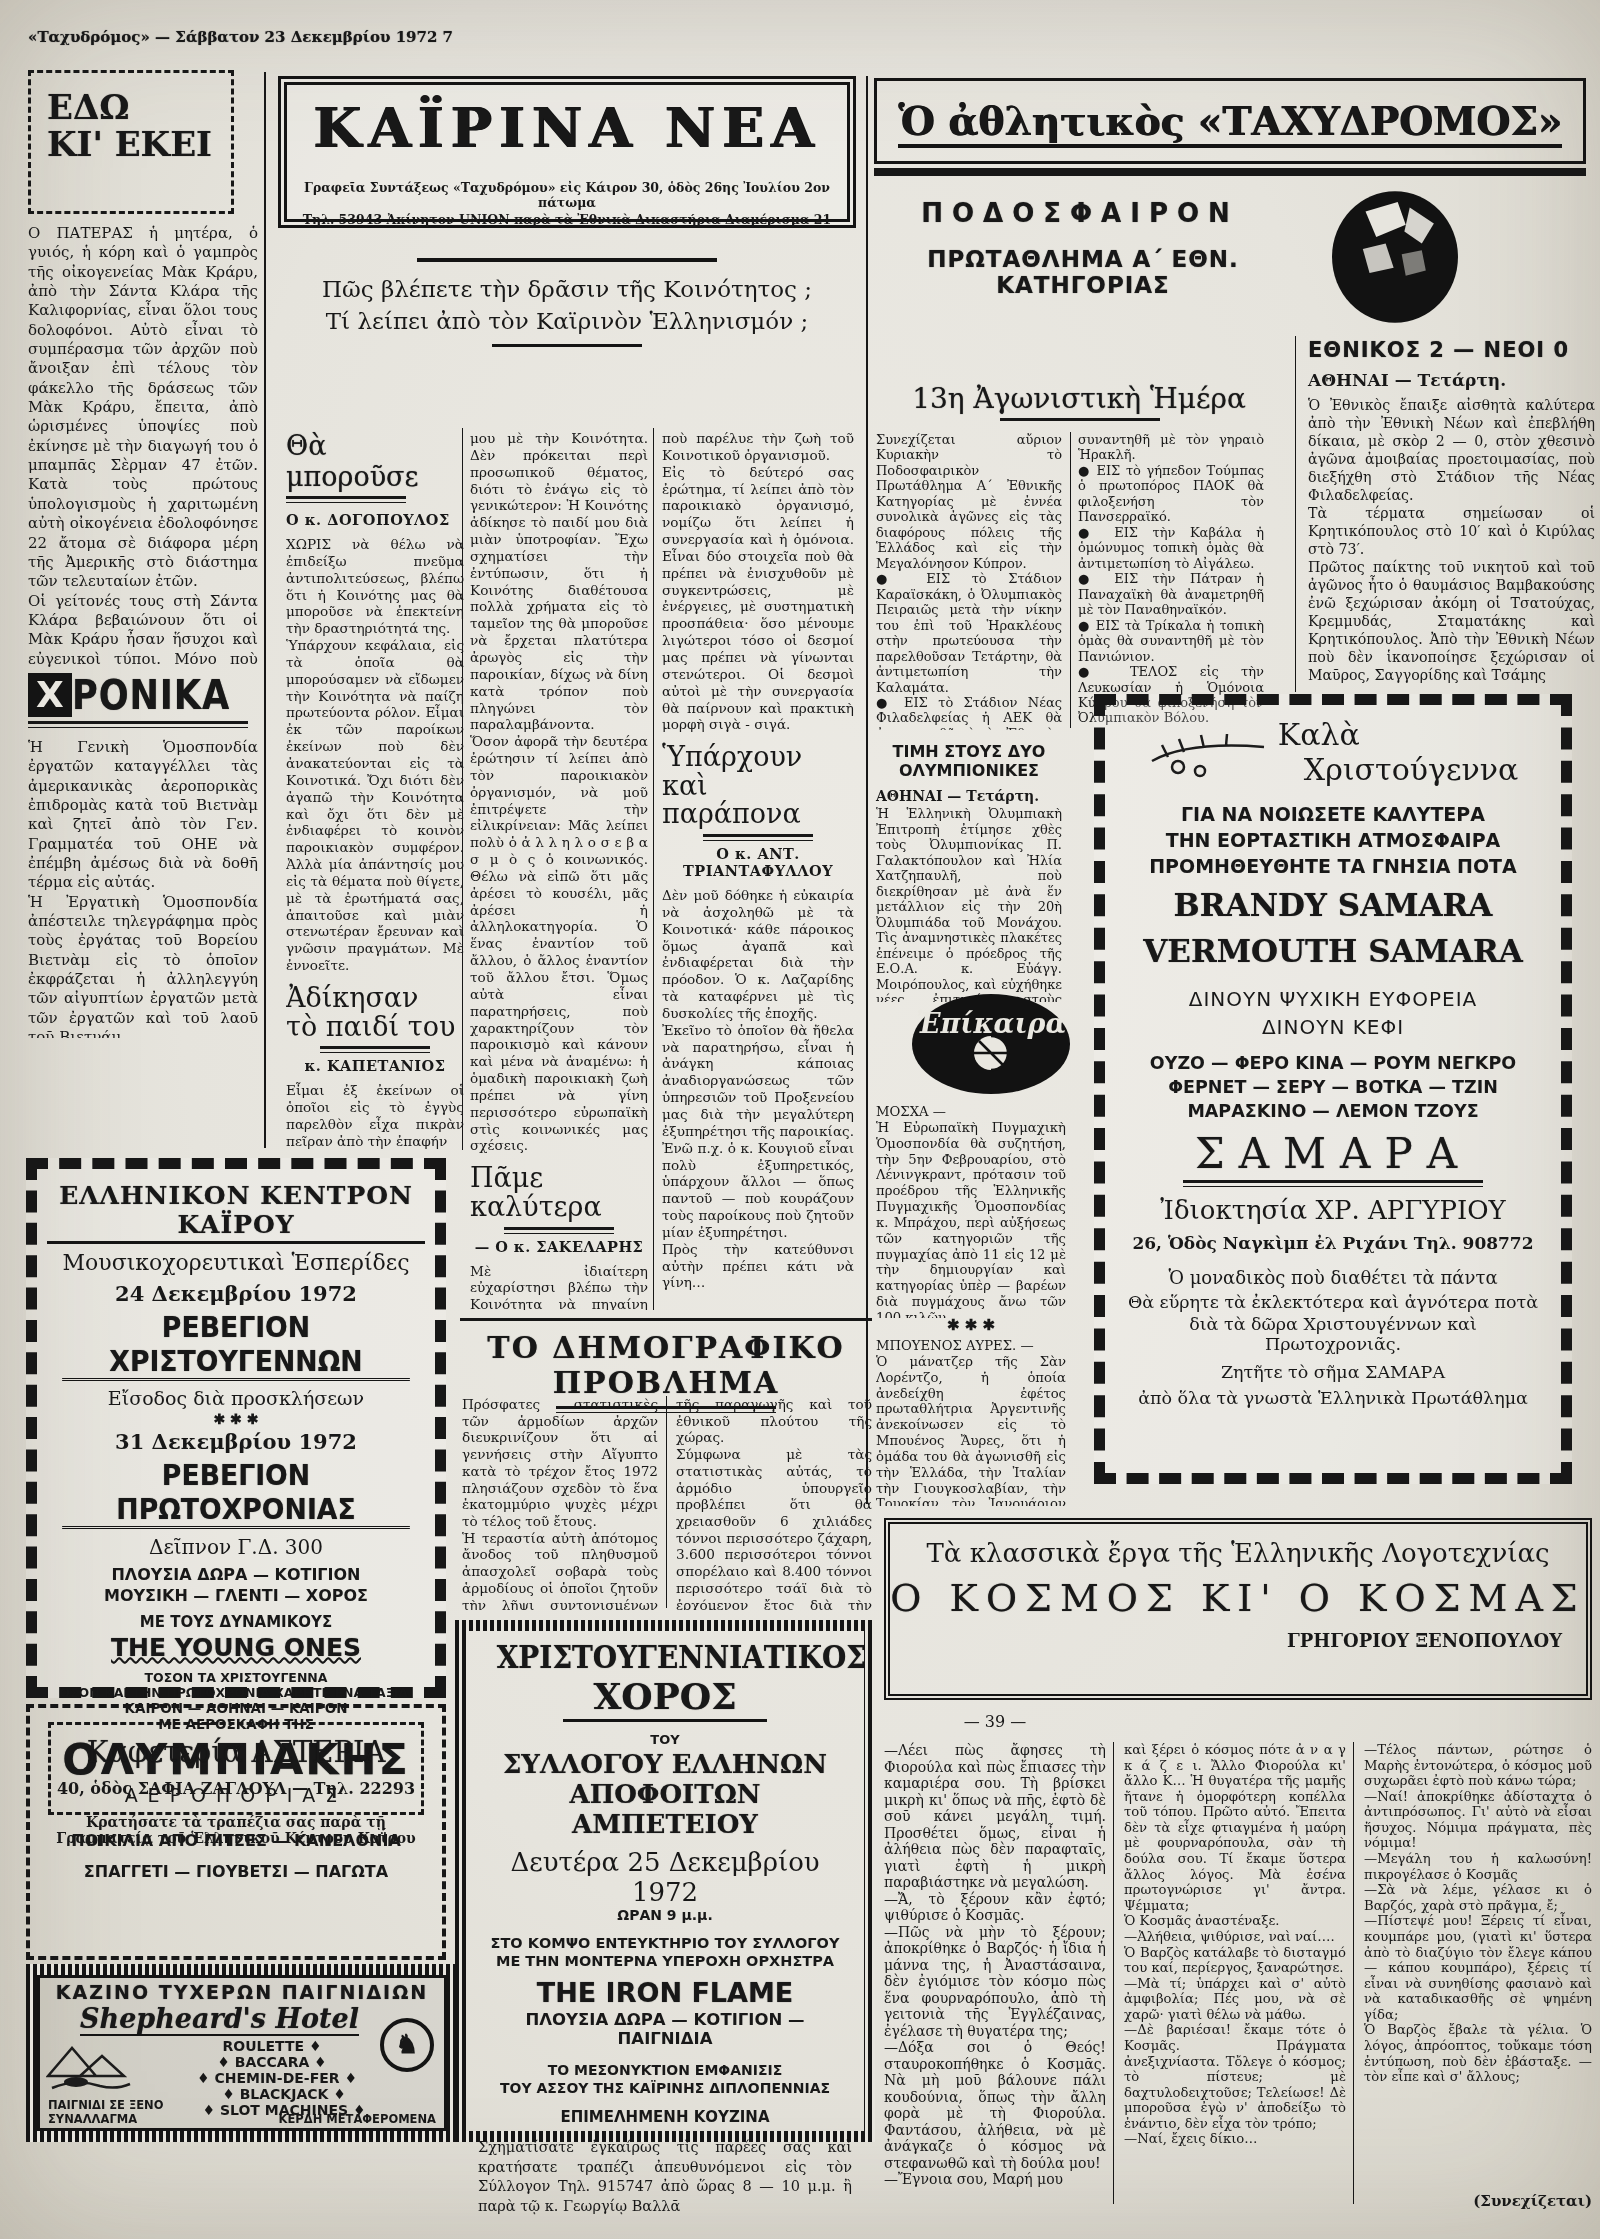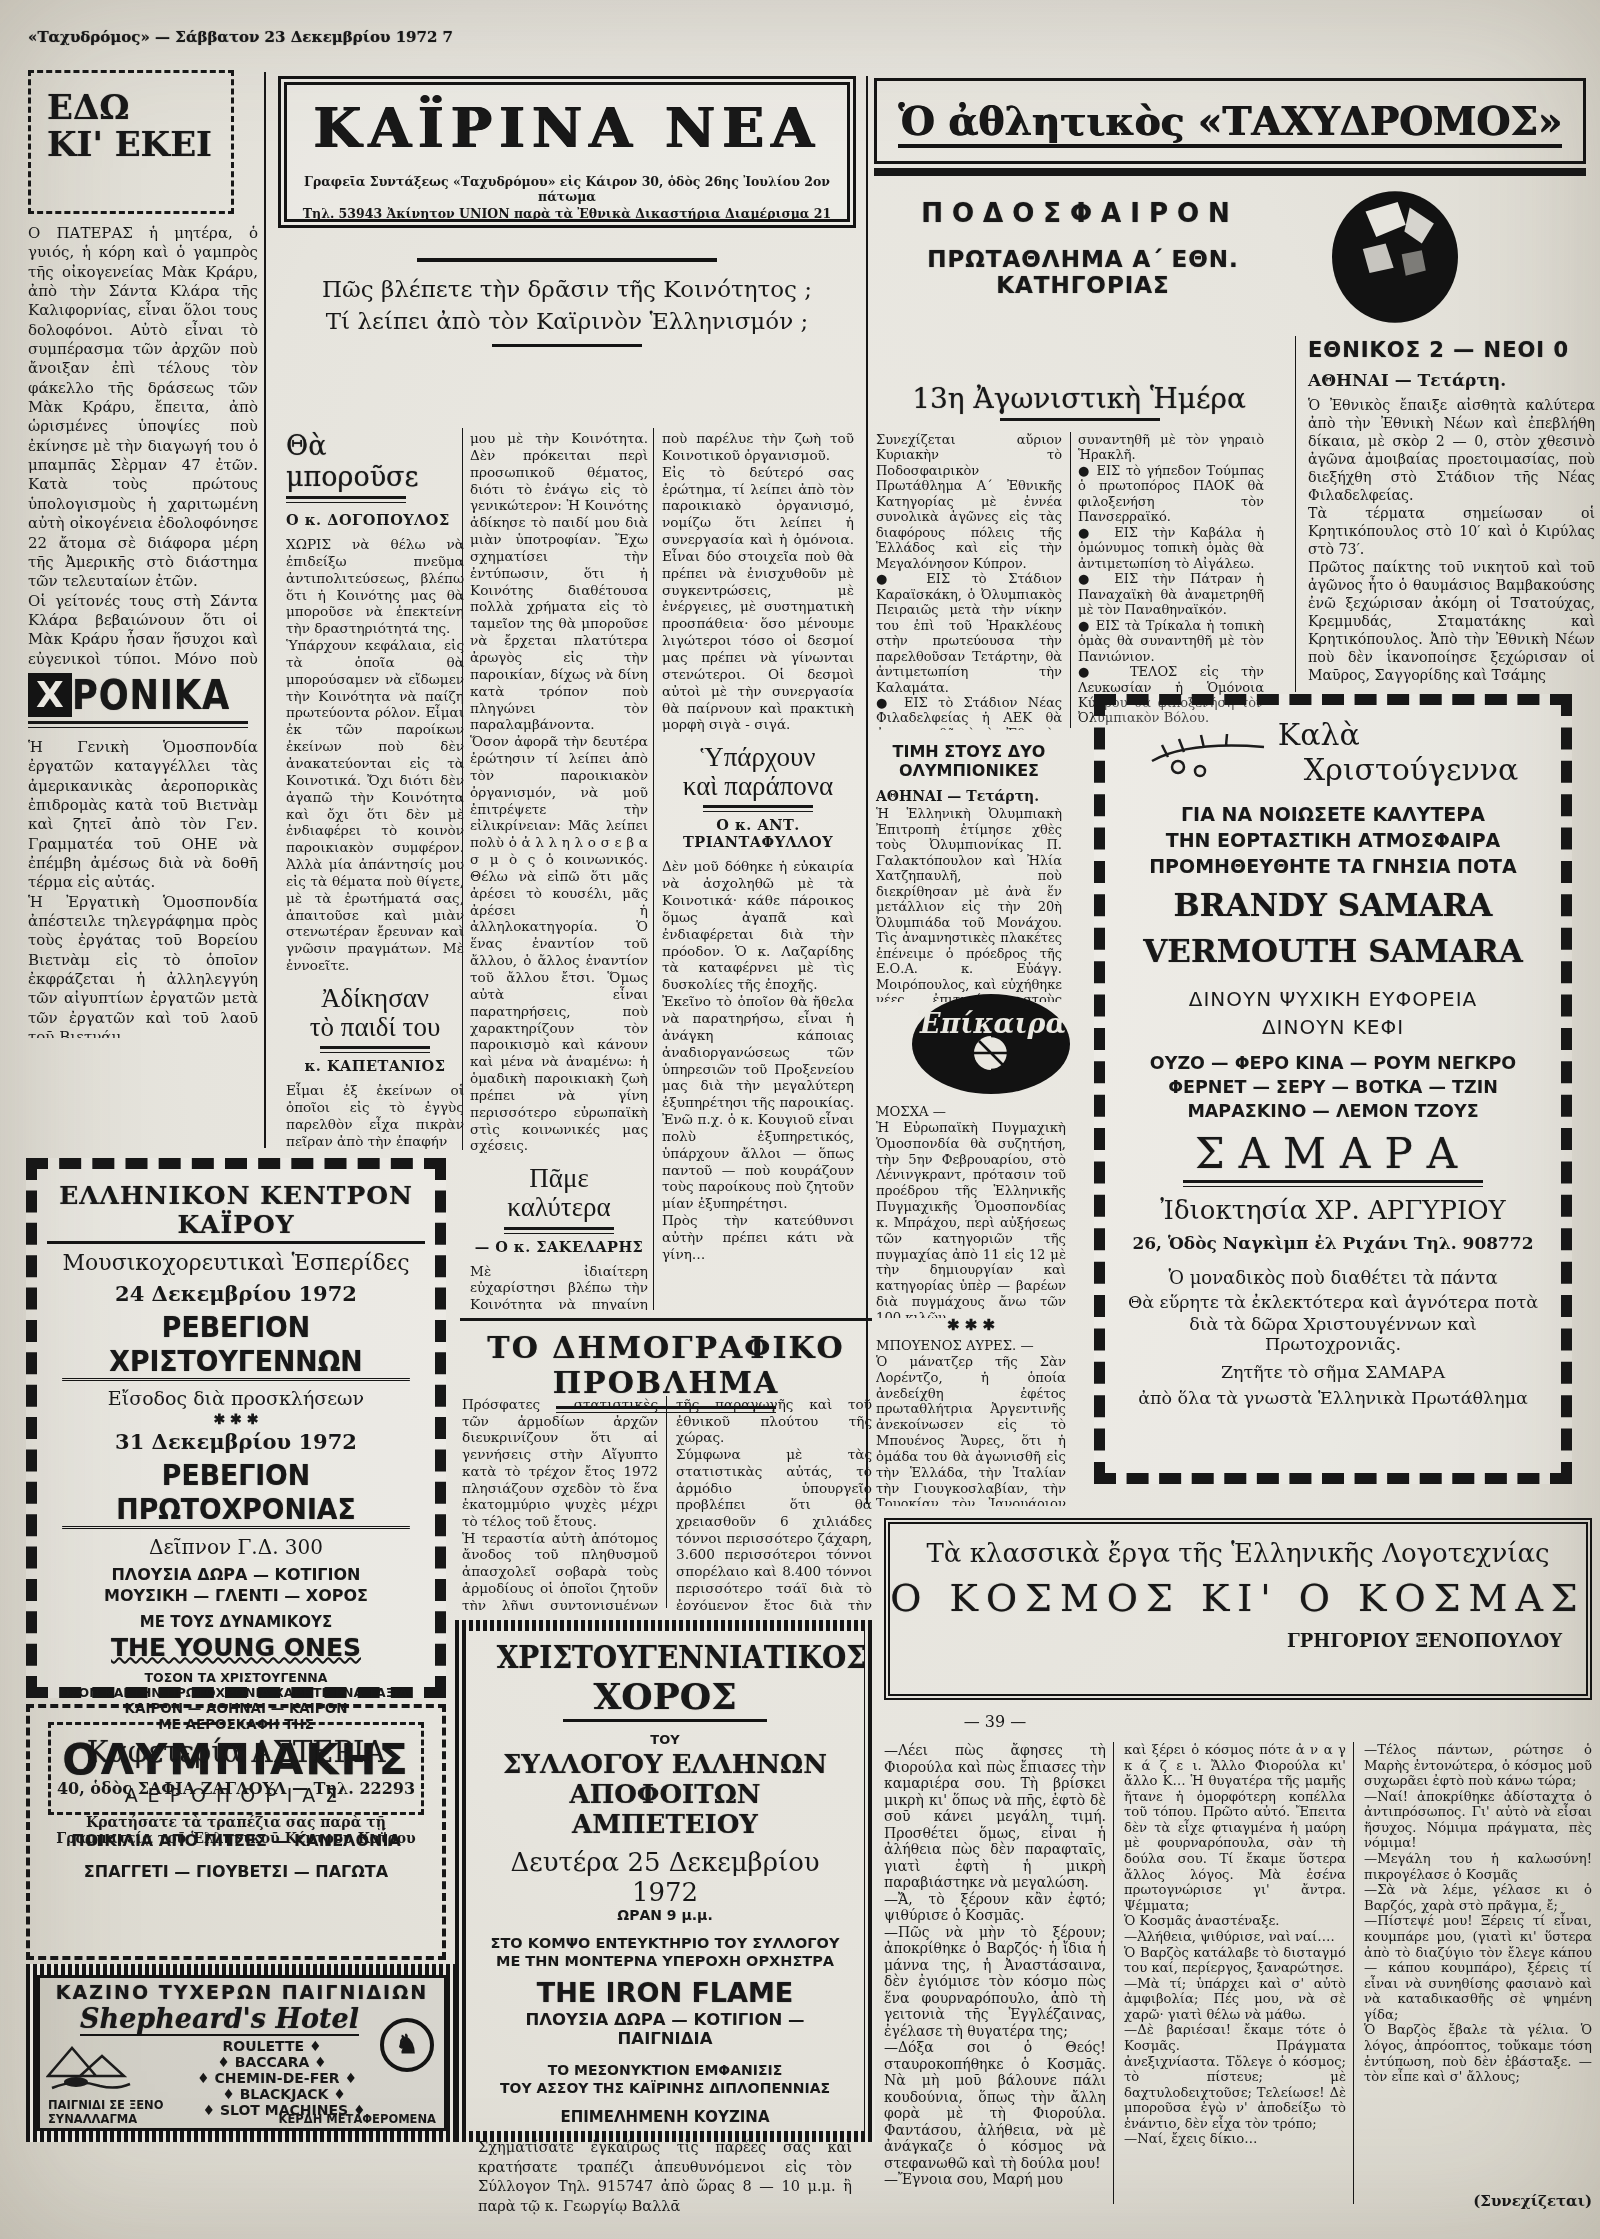--- a/index.html
+++ b/index.html
@@ -16,21 +16,21 @@
   .ink{text-shadow:0 0 1px rgba(15,15,15,.6);}
   .rule{position:absolute;background:#171717;}
   .dblrule{border-top:3px solid #171717;border-bottom:1px solid #171717;height:3px;}
   .sans{font-family:"DejaVu Sans", sans-serif;}
   .serif{font-family:"DejaVu Serif", serif;}
   .b{font-weight:bold;}
   .dashbox{border:3px dashed #171717;}
   .zig{border:11px dashed #171717;background:rgba(255,255,255,.18);}
   .stripeborder{border:11px solid transparent;
     border-image:repeating-linear-gradient(90deg,#151515 0 4px,#e7e5de 4px 7px) 11;}
-  .subhead{font-size:25px;line-height:1.06;font-weight:bold;text-align:center;margin:10px 0 2px 0;font-family:Liberation Serif, serif;}
+  .subhead{font-size:25px;line-height:1.06;font-weight:bold;text-align:left;margin:10px 0 2px 0;}
   .subrule{width:110px;margin:5px auto 4px auto;}
   .byline{font-size:14.5px;font-weight:bold;text-align:center;margin:4px 0 8px 0;letter-spacing:.5px;}
   .adline{margin:4px 0;}
 </style>
 </head>
 <body>
 
 <div id="paper">
 
   <div class="c b ink" style="left:28px;top:28px;width:460px;font-size:15px;">«Ταχυδρόμος» — Σάββατον 23 Δεκεμβρίου 1972   7</div>
@@ -52,21 +52,21 @@
   <div class="c jt" style="left:28px;top:738px;width:230px;height:300px;font-size:15px;line-height:1.29;">Ἡ Γενικὴ Ὁμοσπονδία ἐργατῶν καταγγέλλει τὰς ἀμερικανικὰς ἀεροπορικὰς ἐπιδρομὰς κατὰ τοῦ Βιετνὰμ καὶ ζητεῖ ἀπὸ τὸν Γεν. Γραμματέα τοῦ ΟΗΕ νὰ ἐπέμβη ἀμέσως διὰ νὰ δοθῆ τέρμα εἰς αὐτάς.
 Ἡ Ἐργατικὴ Ὁμοσπονδία ἀπέστειλε τηλεγράφημα πρὸς τοὺς ἐργάτας τοῦ Βορείου Βιετνὰμ εἰς τὸ ὁποῖον ἐκφράζεται ἡ ἀλληλεγγύη τῶν αἰγυπτίων ἐργατῶν μετὰ τῶν ἐργατῶν καὶ τοῦ λαοῦ τοῦ Βιετνάμ.</div>
 
   <div class="rule" style="left:264px;top:72px;width:2px;height:1076px;"></div>
   <div class="rule" style="left:866px;top:76px;width:2px;height:1428px;"></div>
   <div class="rule" style="left:462px;top:428px;width:1px;height:722px;"></div>
   <div class="rule" style="left:653px;top:428px;width:1px;height:882px;"></div>
 
   <div class="c ctr" style="left:278px;top:76px;width:578px;height:152px;border:9px double #141414;box-sizing:border-box;background:rgba(255,255,255,.2);">
     <div class="b ink" style="font-size:55px;letter-spacing:7px;margin-top:10px;text-shadow:1px 0 #141414,-0.5px 0 #141414;">ΚΑΪΡΙΝΑ ΝΕΑ</div>
-    <div class="b" style="font-size:12.5px;margin-top:14px;">Γραφεῖα Συντάξεως «Ταχυδρόμου» εἰς Κάιρον 30, ὁδὸς 26ης Ἰουλίου 2ον πάτωμα</div>
+    <div class="b" style="font-size:12.5px;margin-top:20px;">Γραφεῖα Συντάξεως «Ταχυδρόμου» εἰς Κάιρον 30, ὁδὸς 26ης Ἰουλίου 2ον πάτωμα</div>
     <div class="b" style="font-size:12.5px;margin-top:2px;">Τηλ. 53943  Ἀκίνητον UNION  παρὰ τὰ Ἐθνικὰ Δικαστήρια  Διαμέρισμα 21</div>
   </div>
 
   <div class="c ctr" style="left:278px;top:250px;width:578px;">
     <div style="width:300px;height:4px;background:#141414;margin:8px auto 14px auto;"></div>
     <div style="font-size:23px;">Πῶς βλέπετε τὴν δρᾶσιν τῆς Κοινότητος ;</div>
     <div style="font-size:23px;margin-top:6px;">Τί λείπει ἀπὸ τὸν Καϊρινὸν Ἑλληνισμόν ;</div>
     <div style="width:150px;height:3px;background:#141414;margin:10px auto 0 auto;"></div>
   </div>
 

